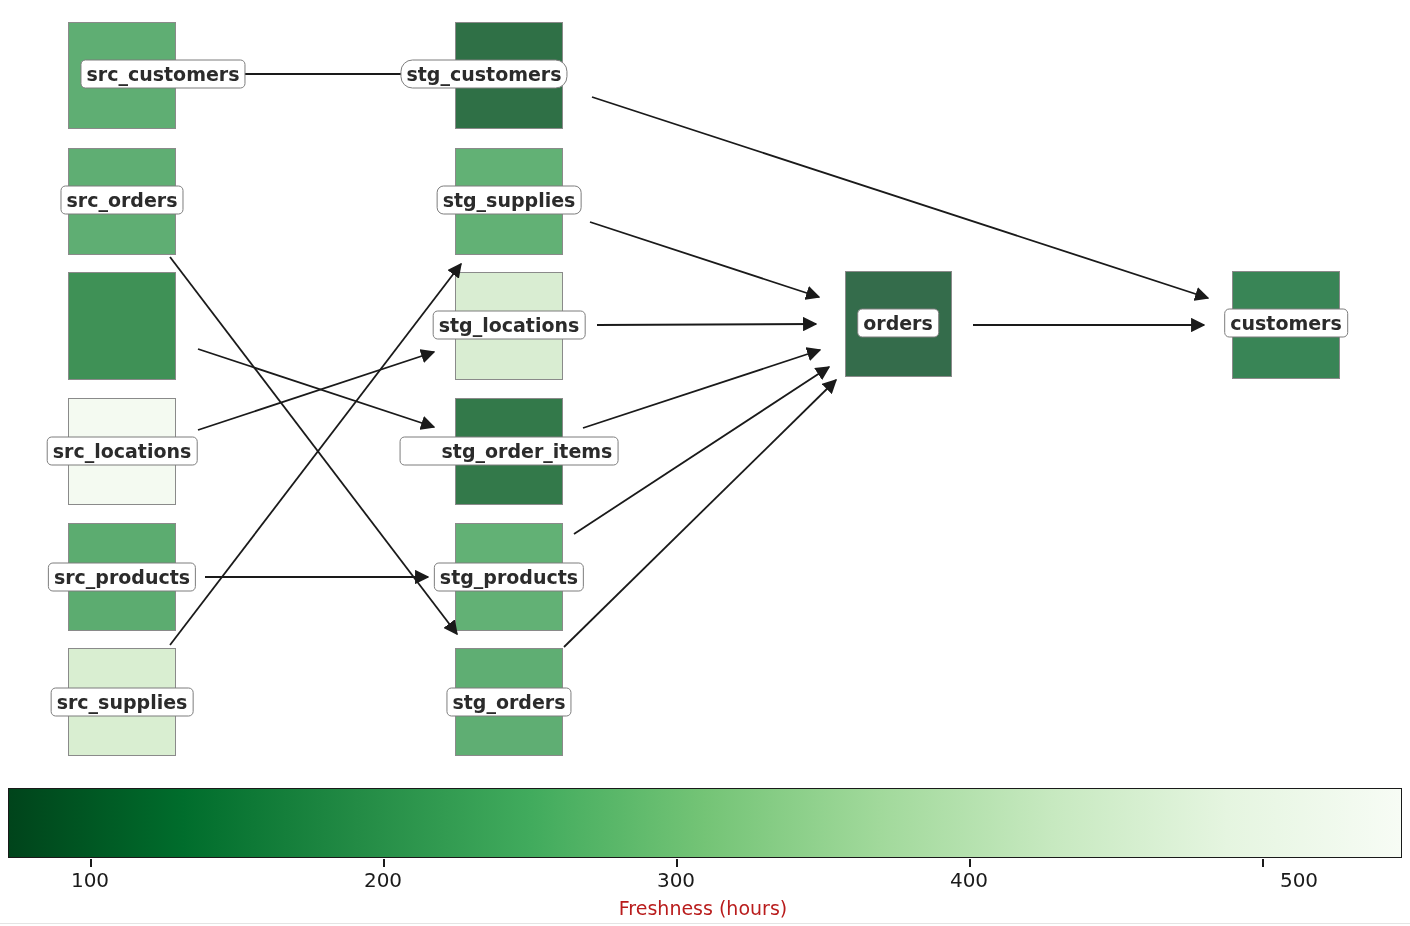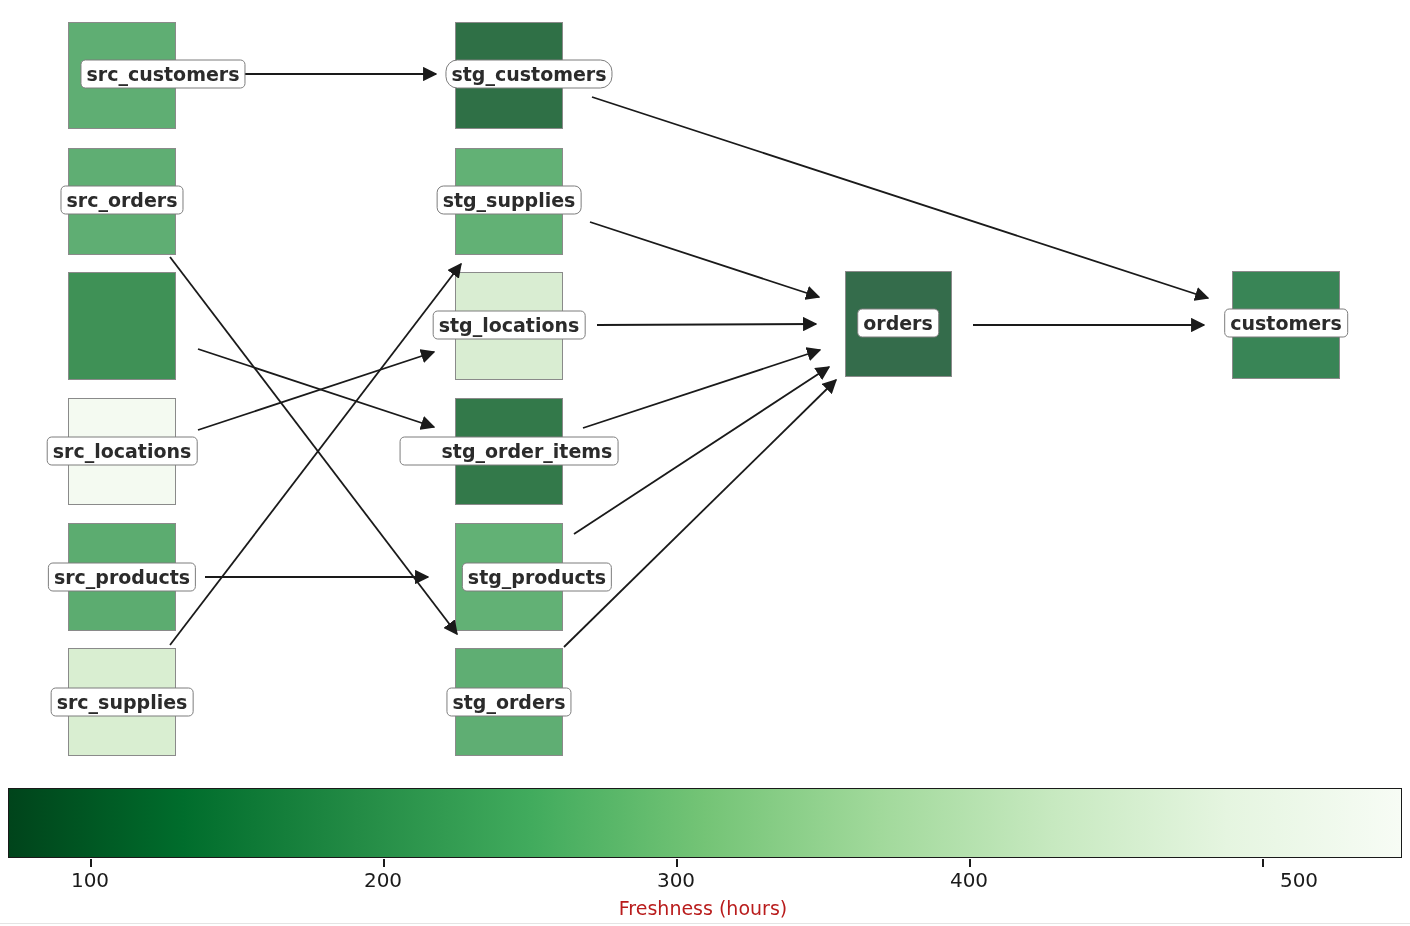--- a/index.html
+++ b/index.html
@@ -78,25 +78,25 @@
     <line x1="564" y1="647" x2="836" y2="380" stroke="#1a1a1a" stroke-width="1.8" marker-end="url(#arrow)"></line>
     <line x1="973" y1="325" x2="1204" y2="325" stroke="#1a1a1a" stroke-width="1.8" marker-end="url(#arrow)"></line>
   </svg>
 
   <div class="node-label" style="left:120px;top:74px;margin-left:43px;">src_customers</div>
   <div class="node-label" style="left:122px;top:200px;">src_orders</div>
   <div class="node-label" style="left:122px;top:451px;">src_locations</div>
   <div class="node-label" style="left:122px;top:577px;">src_products</div>
   <div class="node-label" style="left:122px;top:702px;">src_supplies</div>
 
-  <div class="node-label" style="left:529px;top:74px;border-radius:12px;">stg_customers</div>
+  <div class="node-label" style="left:484px;top:74px;border-radius:12px;">stg_customers</div>
   <div class="node-label" style="left:509px;top:200px;border-radius:7px;">stg_supplies</div>
   <div class="node-label" style="left:509px;top:325px;">stg_locations</div>
   <div class="node-label" style="left:509px;top:451px;padding-left:41px;">stg_order_items</div>
-  <div class="node-label" style="left:537px;top:577px;text-align:right;">stg_products</div>
+  <div class="node-label" style="left:509px;top:577px;text-align:right;">stg_products</div>
   <div class="node-label" style="left:509px;top:702px;">stg_orders</div>
 
   <div class="node-label" style="left:898px;top:323px;">orders</div>
   <div class="node-label" style="left:1286px;top:323px;">customers</div>
 
   <div id="colorbar" style="background: linear-gradient(to right, rgb(0, 68, 27), rgb(0, 109, 44), rgb(35, 139, 69), rgb(65, 171, 93), rgb(116, 196, 118), rgb(161, 217, 155), rgb(199, 233, 192), rgb(229, 245, 224), rgb(247, 252, 245));"></div>
 
   <div class="cbar-tick" style="left:90px;"></div>
   <div class="cbar-tick" style="left:383px;"></div>
   <div class="cbar-tick" style="left:676px;"></div>

